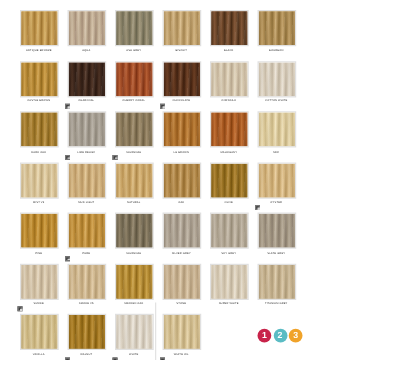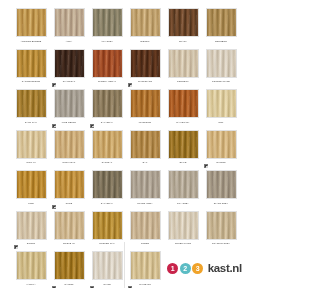--- a/index.html
+++ b/index.html
@@ -491,17 +491,16 @@
         </div>
       </div>
     </div>
 
   <div class="divider"></div>
 
   <div class="logo">
     <span class="logo-circle" style="background: rgb(200, 35, 74);">1</span>
     <span class="logo-circle" style="background: rgb(91, 188, 196);">2</span>
     <span class="logo-circle" style="background: rgb(240, 163, 42);">3</span>
-    <span class="logo-text" style="color: rgb(61, 61, 61);">kast.nl</span>
   </div>
 
   <div class="footer-rule"></div>
 </div>
 
 </body></html>

